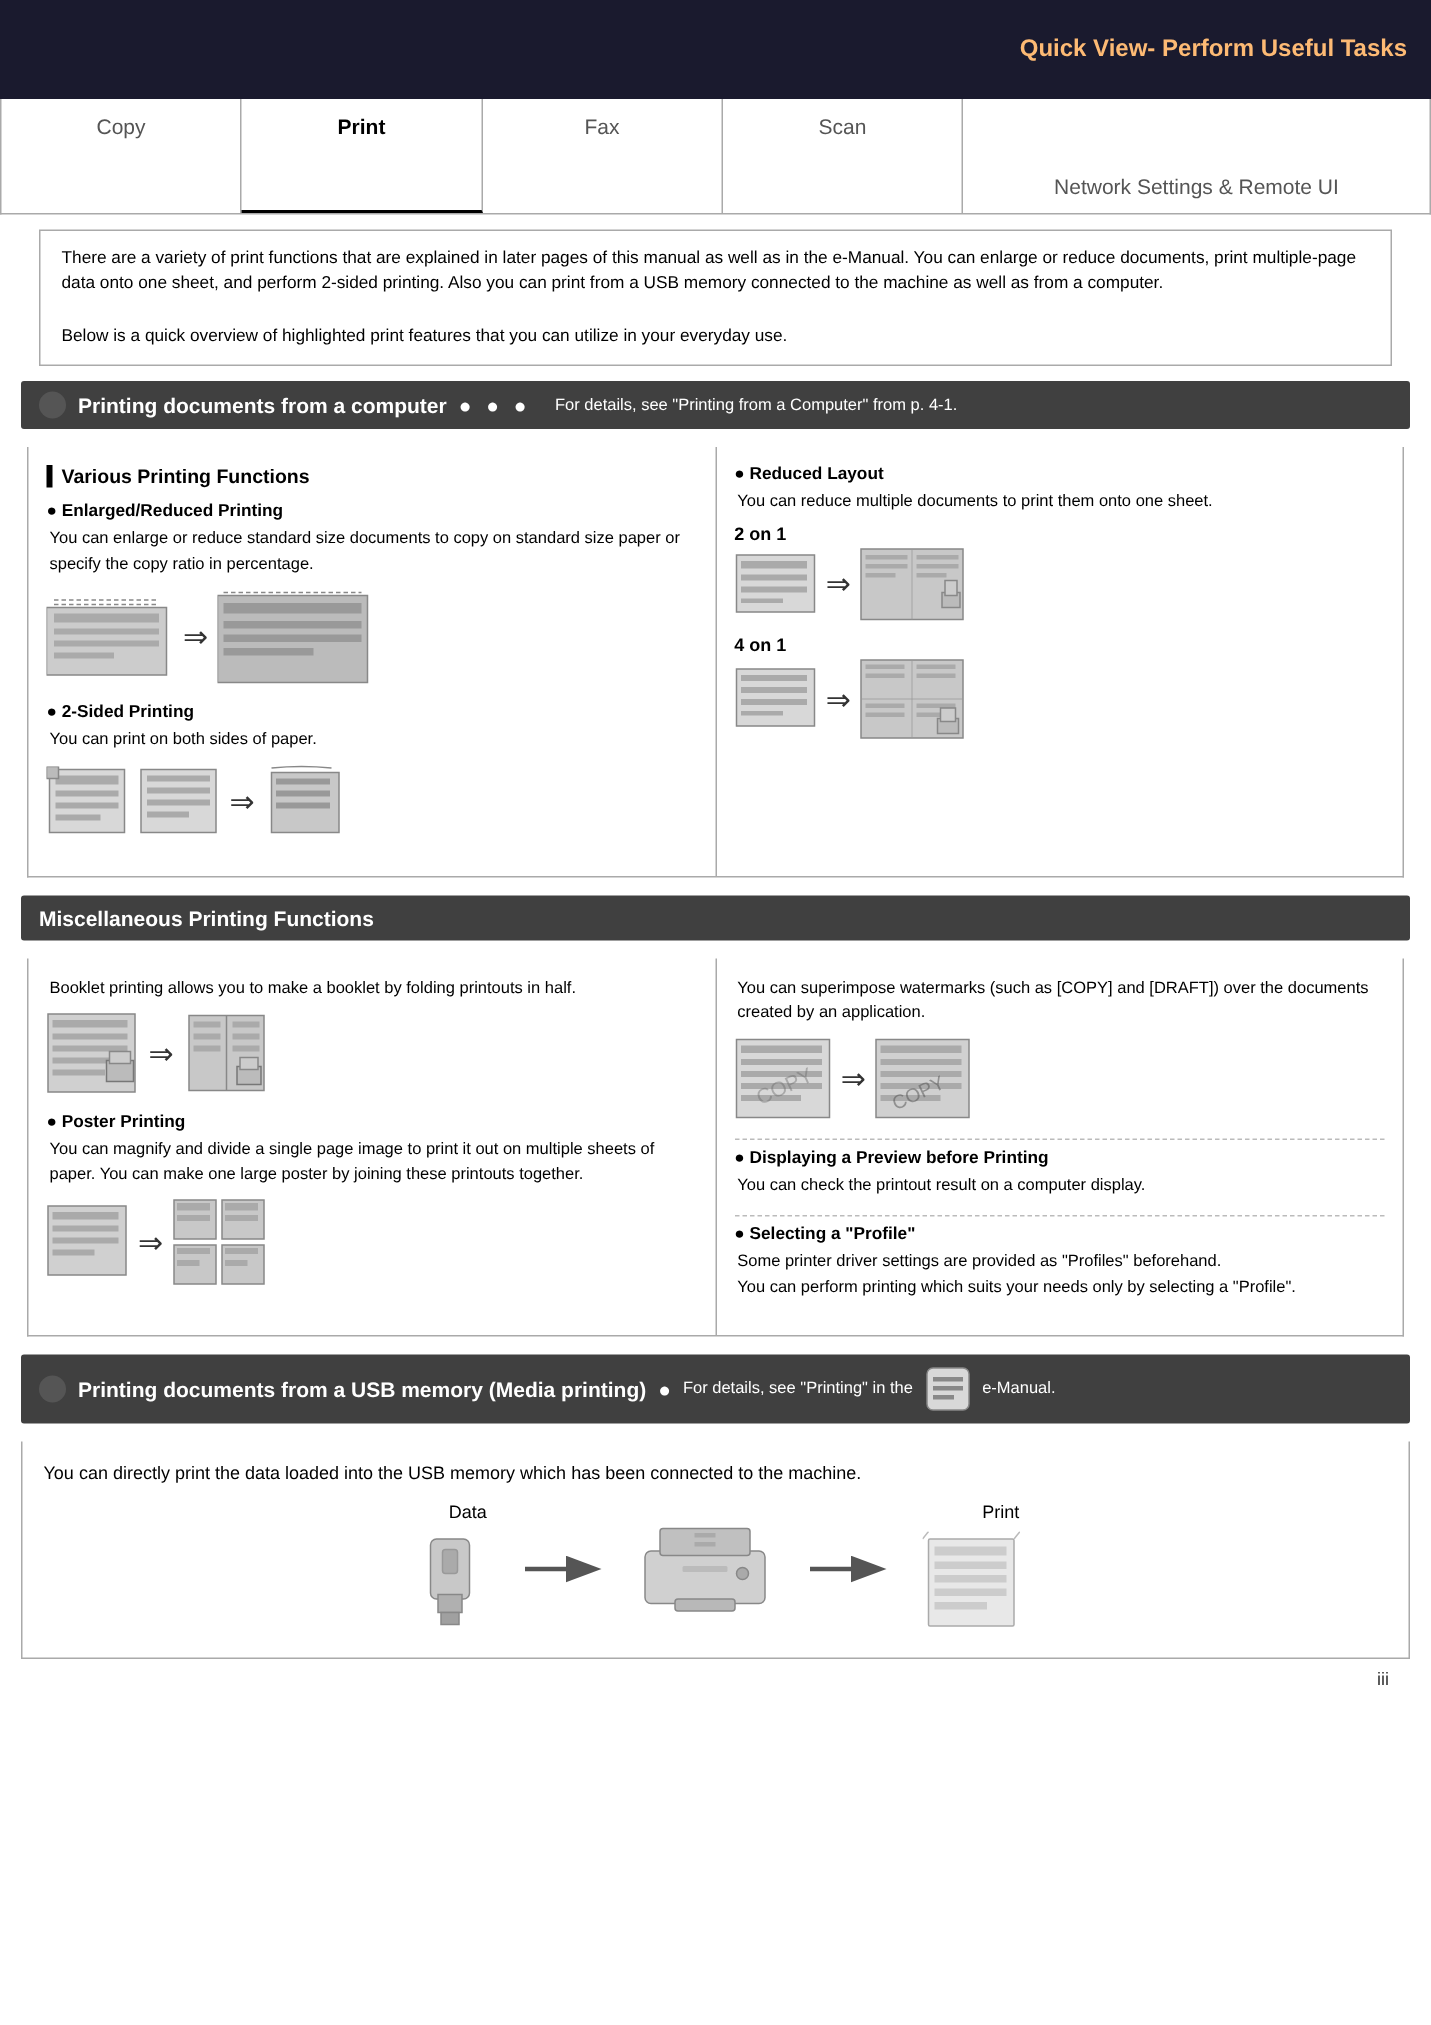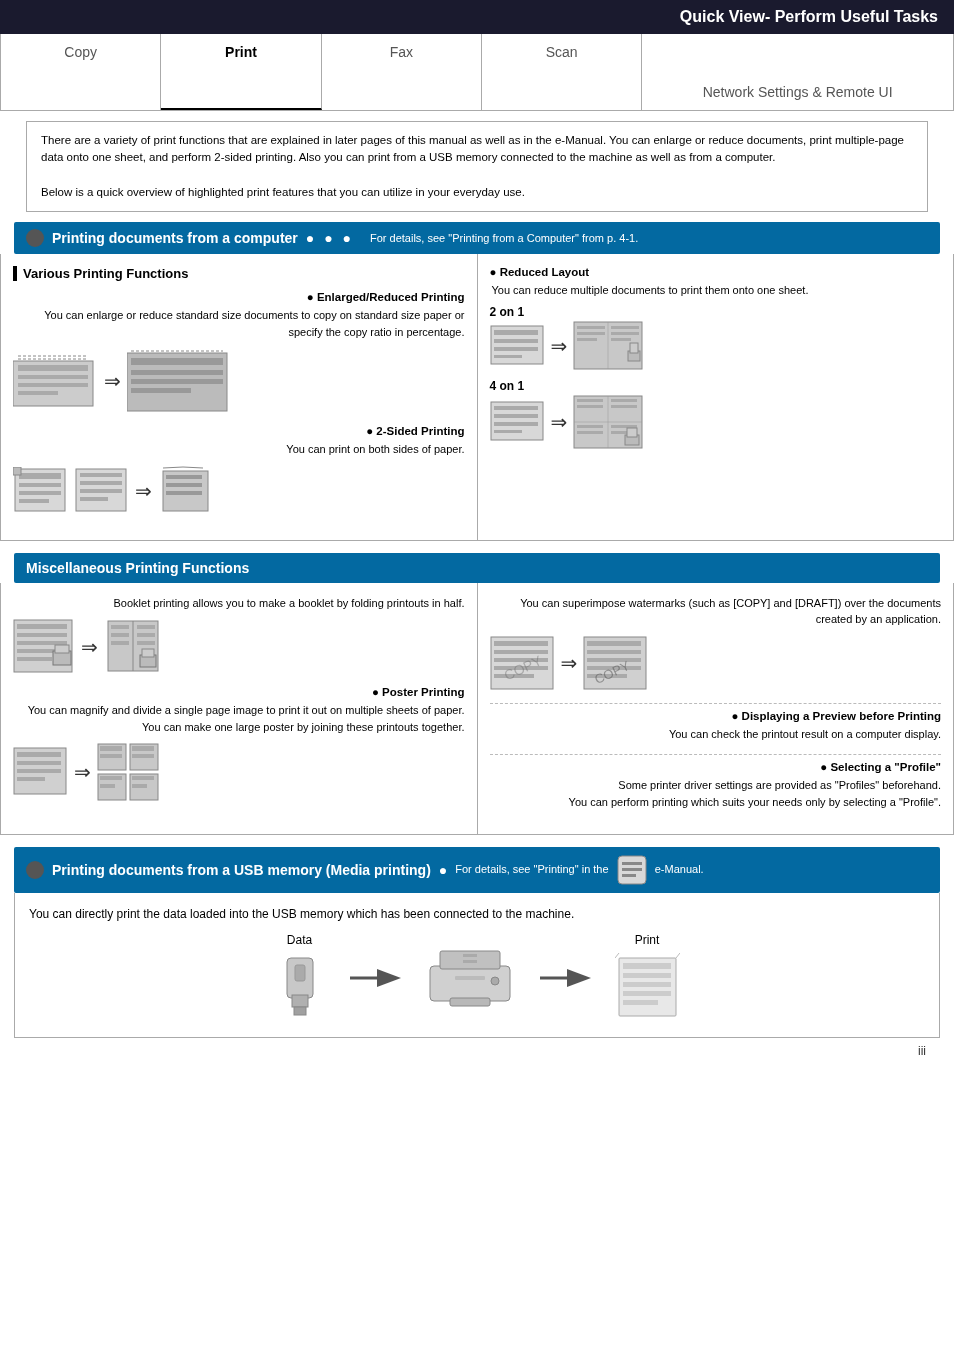--- a/index.html
+++ b/index.html
@@ -8,23 +8,23 @@
       font-size: 12px;
       background: #fff;
       color: #000;
       width: 954px;
       min-height: 1350px;
     }
 
     
     .header-bar {
       background: #1a1a2e;
-      color: #ffffff;
+      color: #fdba74;
       text-align: right;
-      padding: 8px 16px;
+      padding: 24px 16px;
       font-size: 16px;
       font-weight: bold;
     }
 
     
     .nav-tabs {
       display: flex;
       border: 1px solid #aaa;
       border-top: none;
     }
@@ -54,23 +54,23 @@
       margin: 10px 26px;
       padding: 10px 14px;
       font-size: 11.5px;
       line-height: 1.5;
     }
 
     
     .section-header {
       display: flex;
       align-items: center;
-      background: #0369a1;
+      background: #404040;
       color: #fff;
-      margin: 10px 14px 0 14px;
+      margin: 10px 14px 12px 14px;
       padding: 7px 12px;
       font-size: 14px;
       font-weight: bold;
       border-radius: 2px;
     }
     .section-header .bullet {
       width: 18px;
       height: 18px;
       background: #555;
       border-radius: 50%;
@@ -84,21 +84,21 @@
     }
     .section-header .for-details {
       font-size: 11px;
       font-weight: normal;
       margin-left: 8px;
     }
 
     
     .content-row {
       display: flex;
-      margin: 0 0;
+      margin: 0 18px;
       border: 1px solid #aaa;
       border-top: none;
     }
     .content-left {
       flex: 1;
       padding: 12px;
       border-right: 1px solid #aaa;
     }
     .content-right {
       flex: 1;
@@ -108,21 +108,20 @@
     .panel-title {
       font-size: 13px;
       font-weight: bold;
       margin-bottom: 10px;
       border-left: 4px solid #000;
       padding-left: 6px;
     }
 
     .sub-section {
       margin-bottom: 12px;
-      text-align: right;
     }
     .sub-title {
       font-weight: bold;
       font-size: 11.5px;
       margin-bottom: 4px;
     }
     .sub-title::before {
       content: "● ";
     }
     .sub-text {
@@ -173,21 +172,21 @@
     .usb-diagram {
       display: flex;
       align-items: center;
       justify-content: center;
       gap: 20px;
       margin-top: 12px;
     }
     .usb-item {
       display: flex;
       flex-direction: column;
-      align-items: center;
+      align-items: flex-end;
       gap: 6px;
       font-size: 12px;
     }
 
     
     .page-num {
       text-align: right;
       padding: 6px 28px;
       font-size: 12px;
       color: #333;

